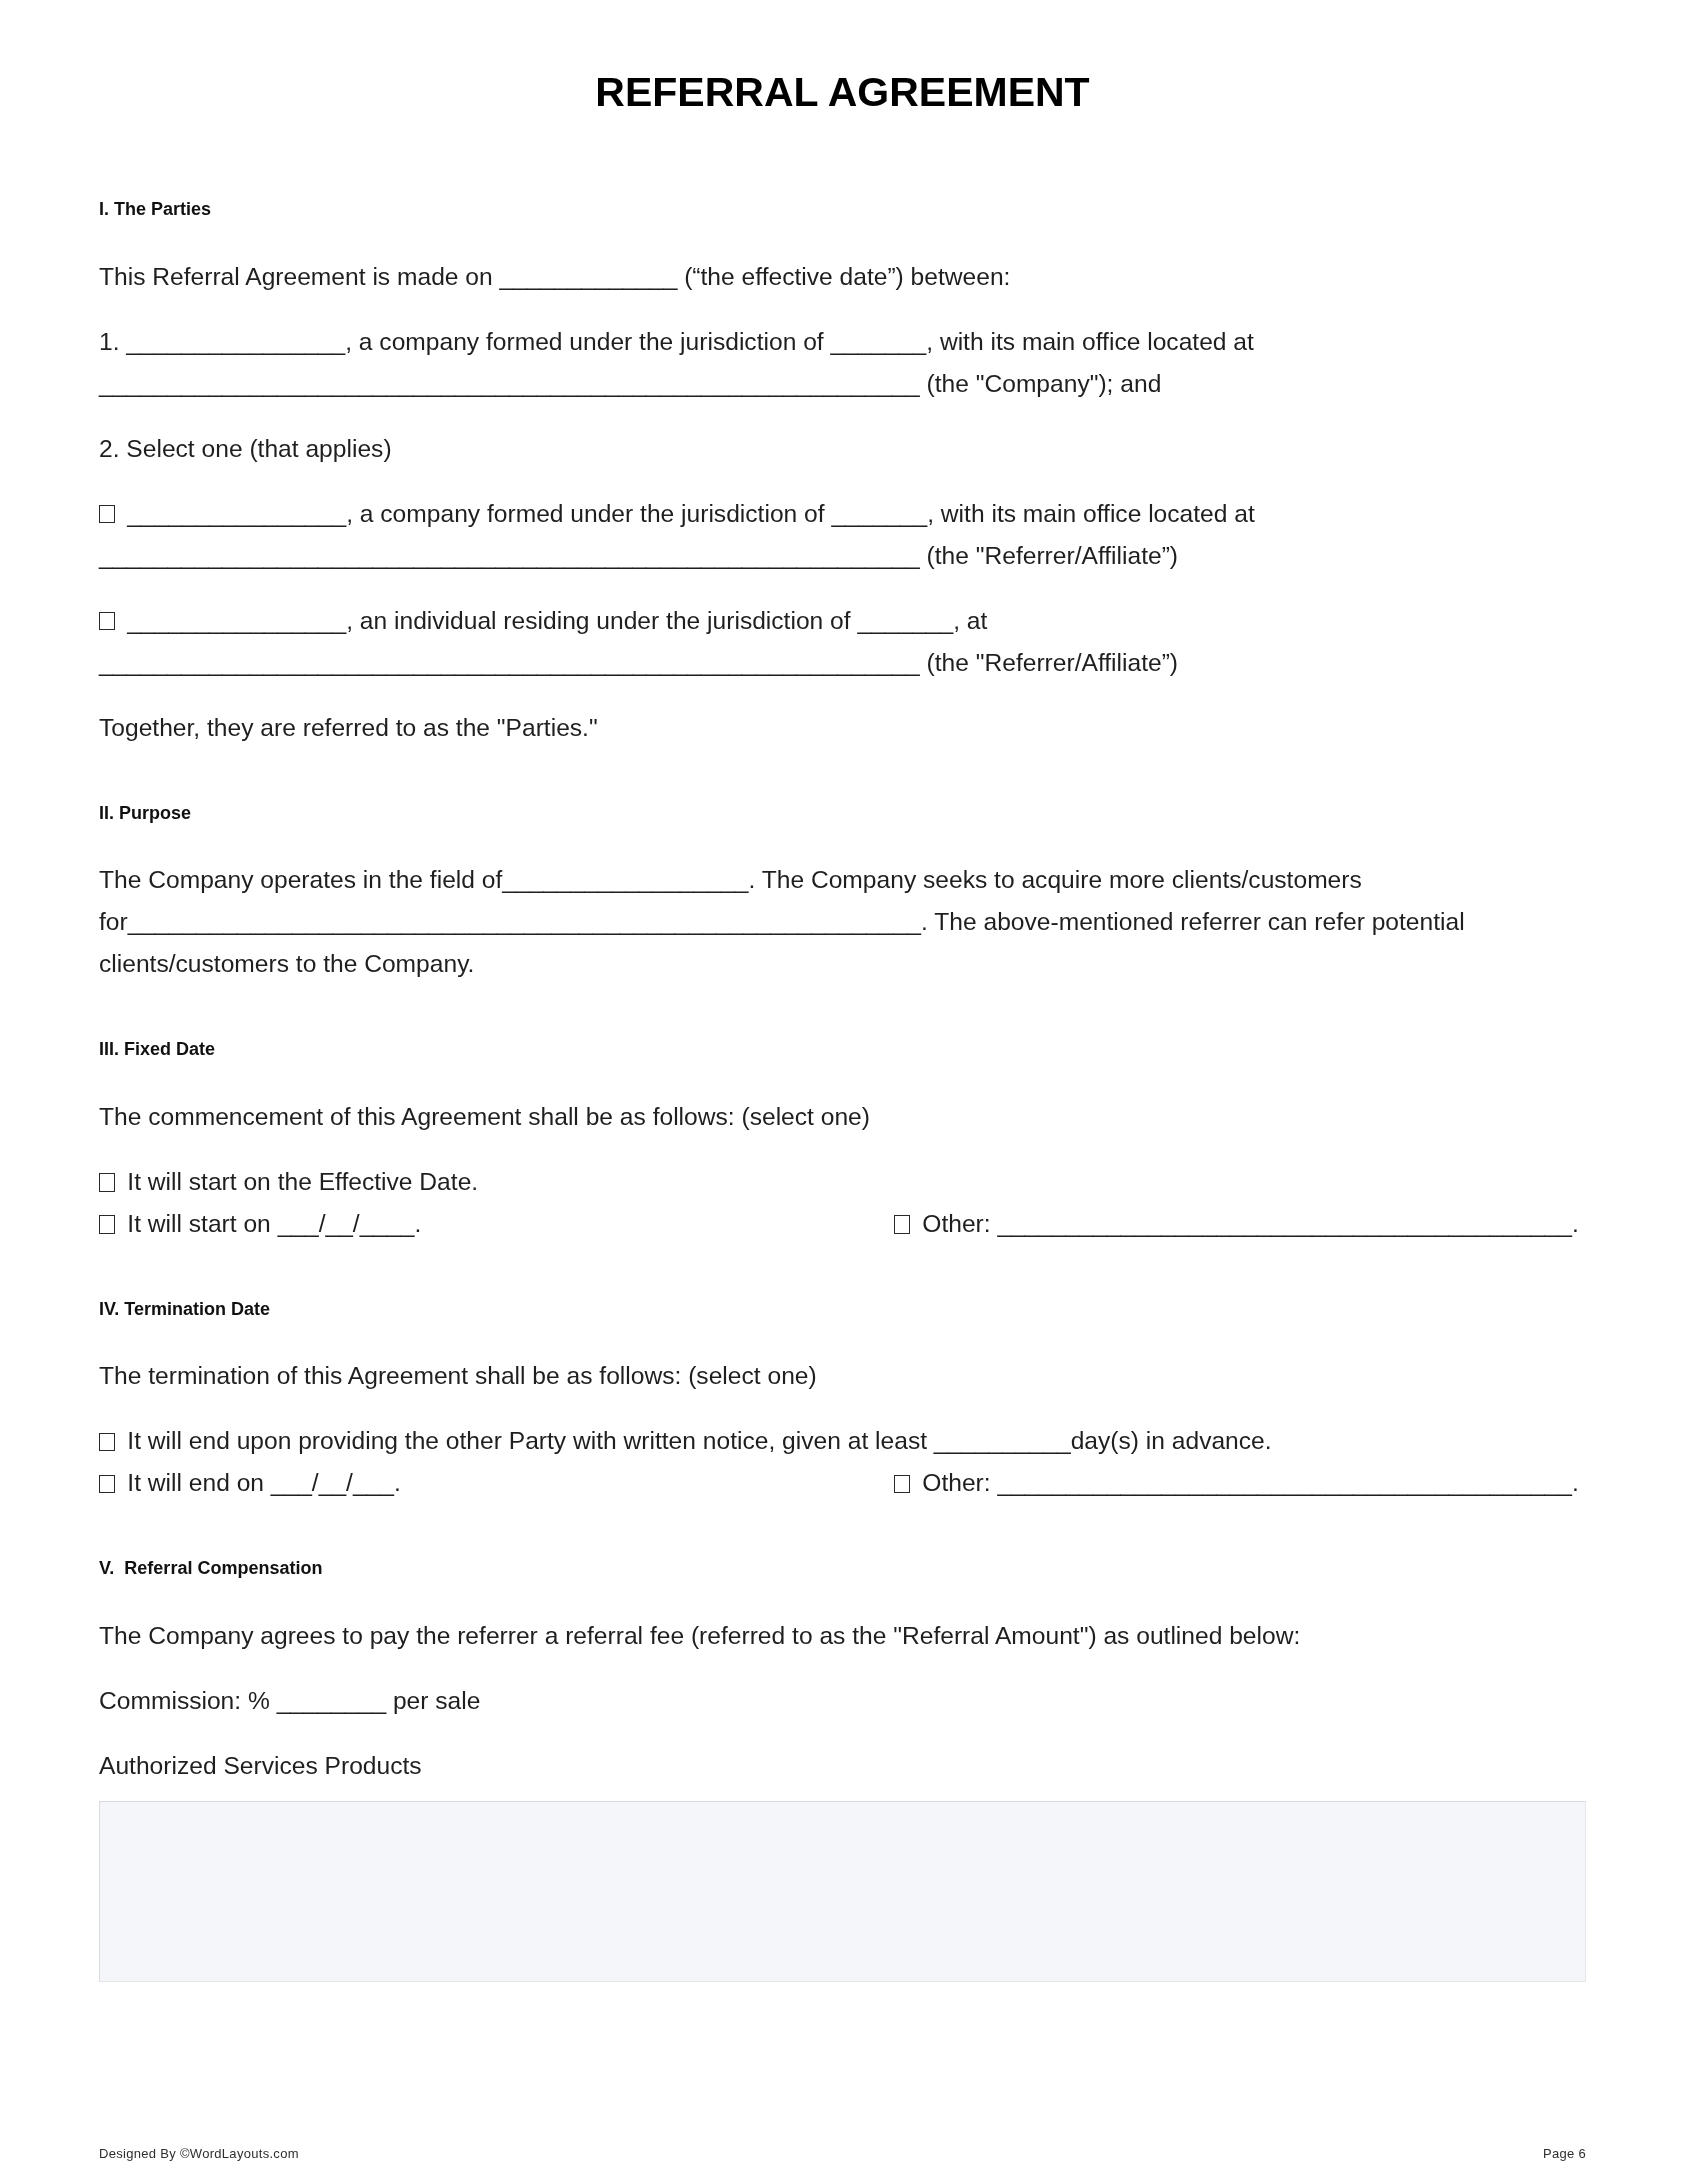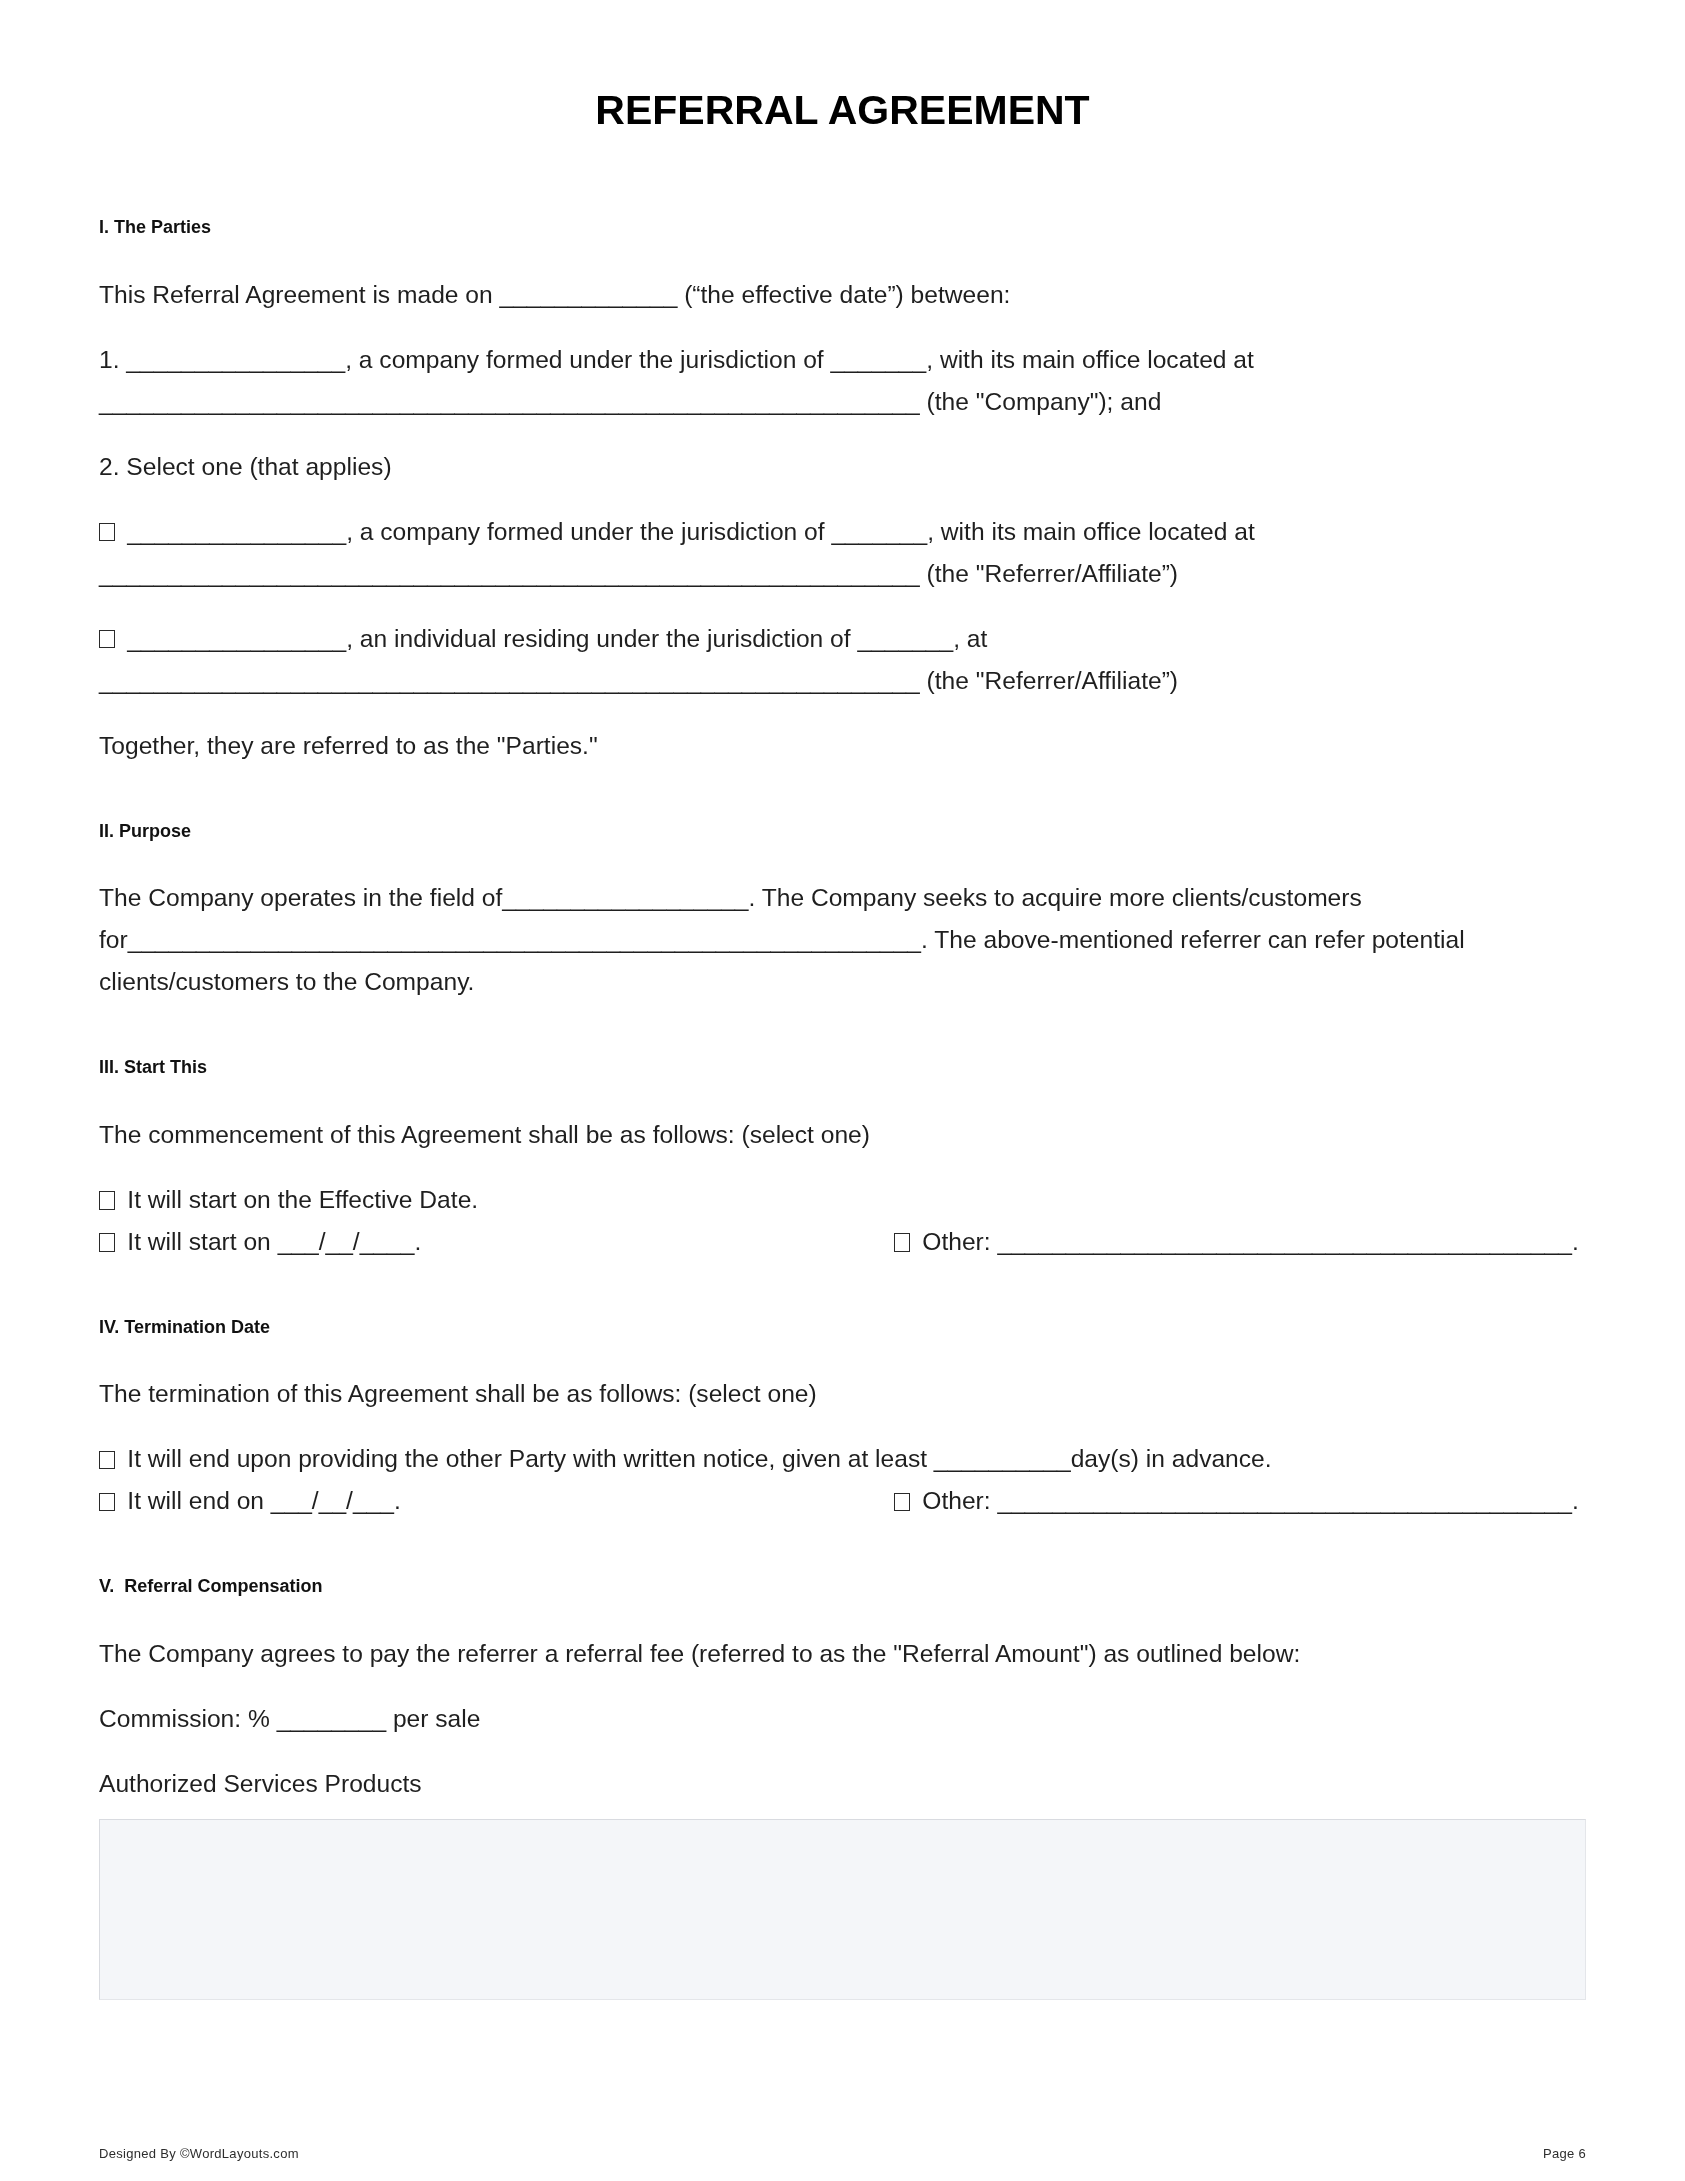--- a/index.html
+++ b/index.html
@@ -8,21 +8,21 @@
   .page {
     position: relative;
     width: 1685px;
     height: 2181px;
     background: #ffffff;
     overflow: hidden;
     color: #1f1f1f;
   }
   .content { padding: 0 99px; font-size: 24.6px; }
   .doc-title {
-    margin-top: 82px;
+    margin-top: 64px;
     font-size: 41px;
     line-height: 56px;
     font-weight: 700;
     text-align: center;
     color: #000000;
   }
   h2.sec {
     font-size: 18px;
     line-height: 44px;
     font-weight: 700;
@@ -101,21 +101,21 @@
 
     <div class="para line">Together, they are referred to as the "Parties."</div>
 
     <h2 class="sec">II. Purpose</h2>
     <div class="para">
       <div class="line">The Company operates in the field of__________________. The Company seeks to acquire more clients/customers</div>
       <div class="line">for__________________________________________________________. The above-mentioned referrer can refer potential</div>
       <div class="line">clients/customers to the Company.</div>
     </div>
 
-    <h2 class="sec">III. Start This</h2>
+    <h2 class="sec">III. Fixed Date</h2>
     <div class="para line">The commencement of this Agreement shall be as follows: (select one)</div>
     <div class="cb-group">
       <div class="cb-line">
         <span class="cb"></span><span>It will start on the Effective Date.</span>
       </div>
       <div class="cb-line">
         <span class="cb"></span><span>It will start on ___/__/____.</span>
         <span class="col2">
           <span class="cb"></span><span>Other: __________________________________________.</span>
         </span>

